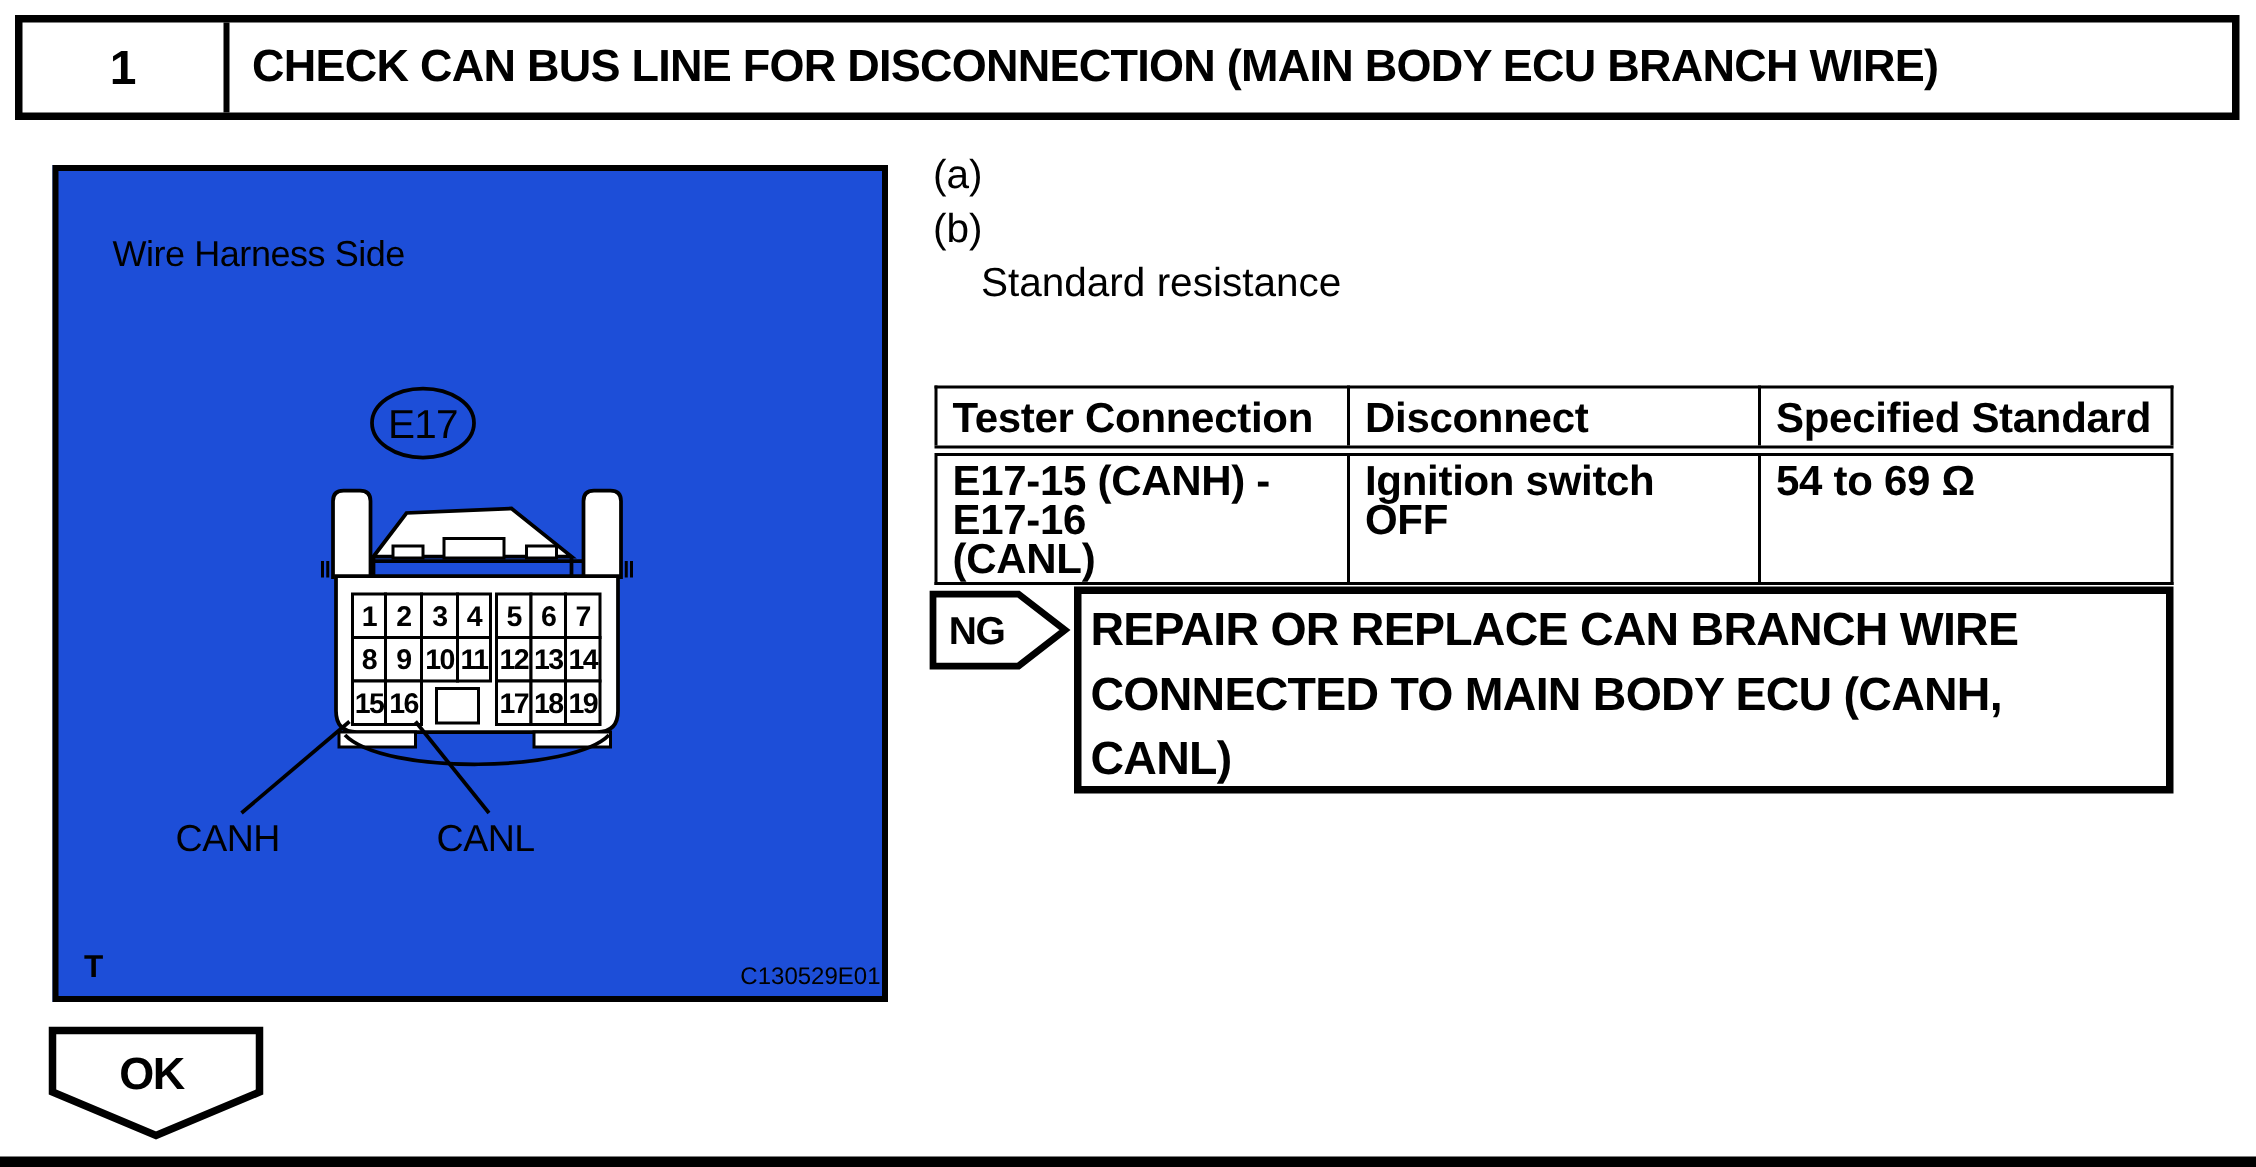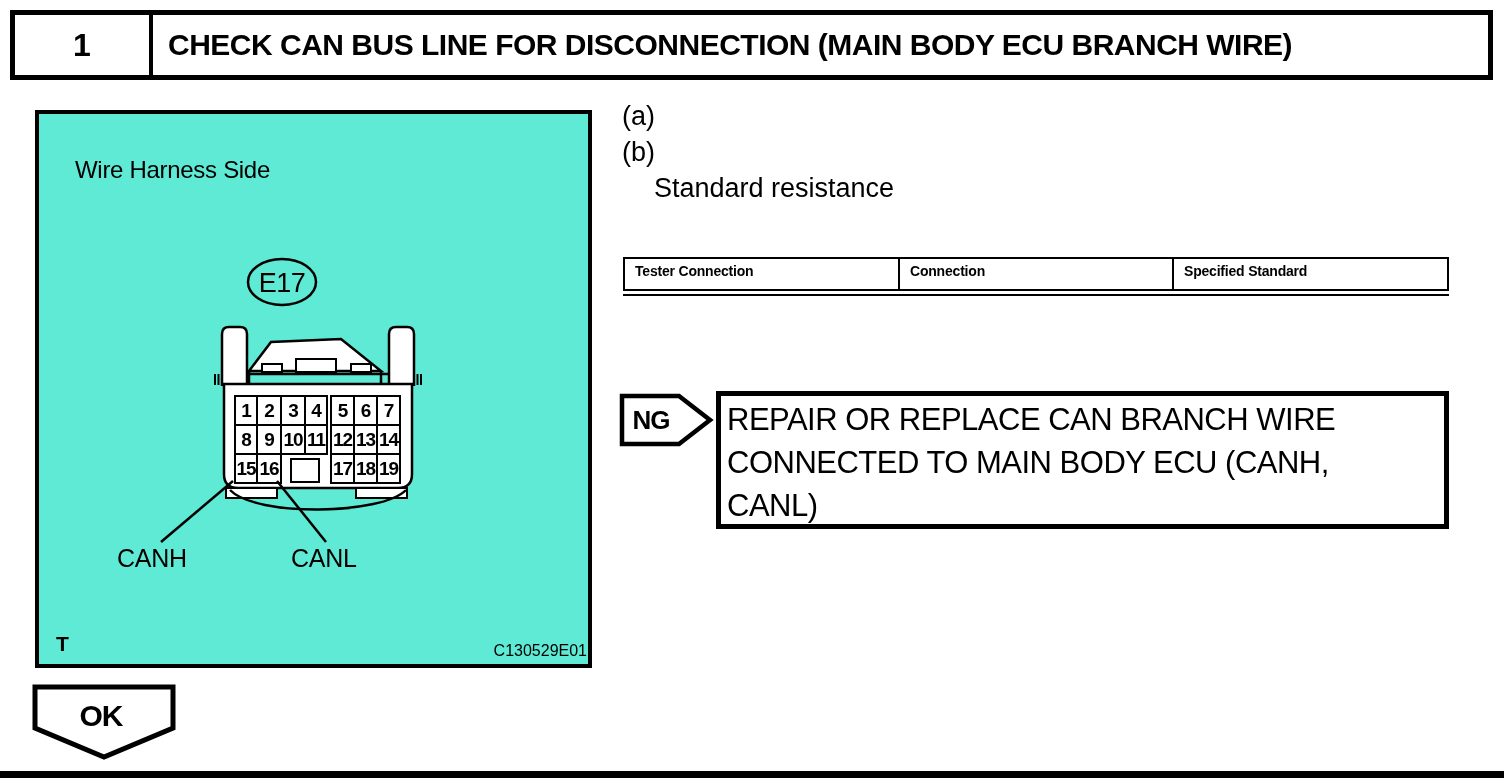--- a/index.html
+++ b/index.html
@@ -16,49 +16,49 @@
     width:134px;border-right:4px solid #000;display:flex;align-items:center;justify-content:center;
     font-size:32px;font-weight:bold;
   }
   .step-title{
     flex:1;display:flex;align-items:center;padding-left:15px;
     font-size:30px;font-weight:bold;letter-spacing:-0.5px;white-space:nowrap;
   }
   
   .figure-box{
     position:absolute;left:35px;top:110px;width:557px;height:558px;
-    border:4px solid #000;box-sizing:border-box;background:#5eead4;
+    border:4px solid #000;box-sizing:border-box;background:#1d4ed8;
   }
   .figure-caption{
     position:absolute;left:36px;top:42px;font-size:24px;letter-spacing:-0.3px;
   }
   .figure-box svg{position:absolute;left:0;top:0;}
   
   .instructions{position:absolute;left:622px;top:98px;width:840px;font-size:27px;line-height:36px;}
   .instr-row{display:flex;}
   .instr-label{width:36px;flex:none;}
   .instr-text{white-space:pre-line;}
   .sub-heading{font-weight:normal;margin-left:32px;}
   
   .res-table{
     position:absolute;left:623px;top:257px;width:824px;
     border-collapse:collapse;table-layout:fixed;background:#fff;
   }
   .res-table th,.res-table td{
-    border:2px solid #000;font-size:14px;font-weight:bold;text-align:left;
+    border:2px solid #000;font-size:28px;font-weight:bold;text-align:left;
     padding:4px 8px 2px 10px;vertical-align:top;letter-spacing:-0.2px;
   }
   .res-table th{border-bottom:7px double #000;height:24px;}
   .res-table td{height:58px;line-height:26px;white-space:pre-line;}
   
   .ng-svg{position:absolute;left:618px;top:390px;}
   .result-box{
     position:absolute;left:716px;top:391px;width:733px;height:138px;
     border:5px solid #000;box-sizing:border-box;background:#fff;
-    font-size:31px;font-weight:normal;line-height:43px;letter-spacing:-0.5px;
+    font-size:31px;font-weight:bold;line-height:43px;letter-spacing:-0.5px;
     padding:2px 8px 0 6px;white-space:pre-line;
   }
   
   .ok-svg{position:absolute;left:30px;top:682px;}
   
   .bottom-rule{position:absolute;left:0;top:771px;width:1504px;height:7px;background:#000;}
   
   svg text{font-family:"Liberation Sans","DejaVu Sans",sans-serif;fill:#000;}
   .pin-num{font-size:19px;font-weight:bold;letter-spacing:-1px;text-anchor:middle;}
   .wire-label{font-size:25px;letter-spacing:-0.3px;}
@@ -176,22 +176,28 @@
 
   <table class="res-table">
     <colgroup>
         <col style="width:275px">
         <col style="width:274px">
         <col style="width:275px">
       </colgroup>
     <tbody>
         <tr>
       <th>Tester Connection</th>
-      <th>Connection</th>
+      <th>Disconnect</th>
       <th>Specified Standard</th>
+    </tr>
+    <tr>
+      <td>E17-15 (CANH) - E17-16
+(CANL)</td>
+      <td>Ignition switch OFF</td>
+      <td>54 to 69 Ω</td>
     </tr>
   </tbody>
     </table>
 
   <svg class="ng-svg" width="98" height="60" viewBox="0 0 98 60">
     <polygon points="4,6 61,6 92,30 61,54 4,54" fill="#fff" stroke="#000" stroke-width="4.5"></polygon>
     <text class="flow-label" x="33" y="39" font-size="26">NG</text>
   </svg>
 
   <div class="result-box">REPAIR OR REPLACE CAN BRANCH WIRE

